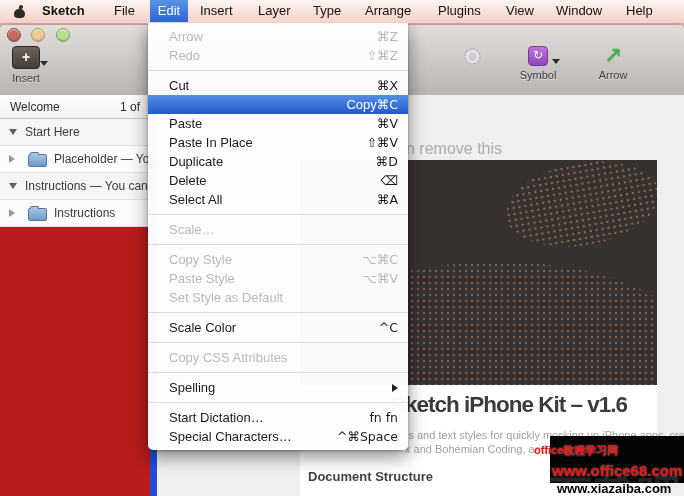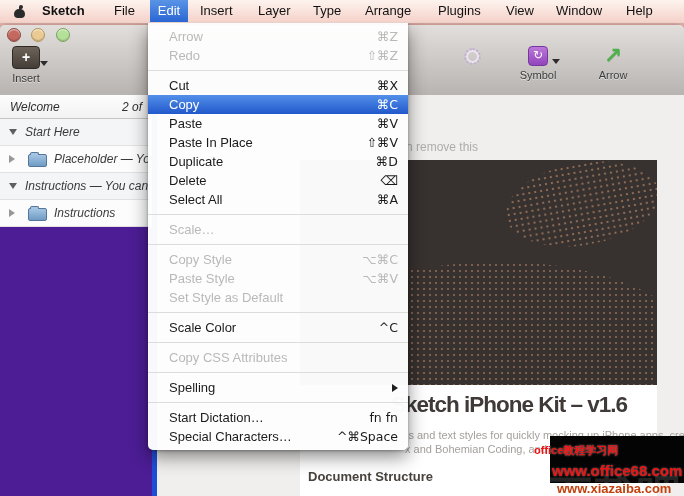--- a/index.html
+++ b/index.html
@@ -40,41 +40,41 @@
     border-top:5px solid #2c2c2c;position:absolute;}
   #cs-icon{width:13px;height:13px;border:2px dotted #c2b0d2;border-radius:50%;margin:2px auto 0;
     box-shadow:inset 0 0 0 2px #ece6f2;}
   #sym-icon{width:18px;height:18px;border-radius:4px;margin:0 auto;
     background:linear-gradient(#bb78da,#9244bc);border:1px solid #76389f;
     color:#fff;font-size:12px;line-height:17px;font-family:"DejaVu Sans",sans-serif;}
   #arrow-icon{font-size:22px;font-weight:bold;color:#4cb04c;line-height:20px;
     text-shadow:0 1px 0 rgba(0,90,0,.25);font-family:"DejaVu Sans",sans-serif;}
 
   
-  #sidebar{position:absolute;top:70px;left:0;width:157px;bottom:0;background:#4c1d95;
-    border-right:5px solid #1d4ed8;box-sizing:border-box;font-style:italic;}
+  #sidebar{position:absolute;top:70px;left:0;width:157px;bottom:0;background:#b91c1c;
+    border-right:7px solid #1d4ed8;box-sizing:border-box;}
   #side-header{height:23px;display:flex;justify-content:space-between;align-items:center;
     padding:0 10px;font-size:12px;color:#2e2e2e;border-bottom:1px solid #c6c6c6;
     background:linear-gradient(#fdfdfd,#f2f2f2);}
   .side-row{height:27px;display:flex;align-items:center;border-bottom:1px solid #e2e2e2;
     font-size:12px;color:#3a3a3a;padding-left:9px;box-sizing:border-box;white-space:nowrap;}
   .side-row.alt{background:#f4f5f6;align-items:center;}
   .side-row.plain{background:#fcfcfc;}
   .tri-down{width:0;height:0;border-left:4.5px solid transparent;border-right:4.5px solid transparent;
     border-top:6px solid #5e5e5e;margin-right:8px;flex:none;}
   .tri-right{width:0;height:0;border-top:4.5px solid transparent;border-bottom:4.5px solid transparent;
     border-left:6px solid #979797;margin-right:7px;flex:none;}
   .folder{width:17px;height:11px;background:linear-gradient(#a3c4e2,#6f9bc4);
     border:1px solid #56759b;border-radius:2px;position:relative;margin:2px 7px 0 6px;flex:none;}
   .folder::before{content:"";position:absolute;top:-3px;left:1px;width:7px;height:2px;
     background:#a3c4e2;border:1px solid #56759b;border-bottom:none;border-radius:2px 2px 0 0;}
 
   
   #canvas{position:absolute;top:70px;left:158px;right:0;bottom:0;background:#f0efee;overflow:hidden;}
-  #note-text{position:absolute;left:248px;top:45px;font-size:12px;color:#acacac;white-space:nowrap;}
+  #note-text{position:absolute;left:248px;top:45px;font-size:16px;color:#acacac;white-space:nowrap;}
   #artboard-dark{position:absolute;left:142px;top:65px;width:357px;height:225px;
     background:#37312f;overflow:hidden;}
   .dots-a{position:absolute;left:205px;top:3px;width:155px;height:82px;border-radius:50%;
     background:radial-gradient(rgba(206,152,116,.55) 1px,transparent 1.6px);
     background-size:6px 6px;transform:rotate(-10deg);}
   .dots-b{position:absolute;left:-35px;top:102px;width:430px;height:150px;
     border-radius:55% 45% 40% 40% / 70% 60% 25% 25%;
     background:radial-gradient(rgba(206,152,116,.45) 1px,transparent 1.6px);background-size:6px 6px;}
   #artboard-light{position:absolute;left:142px;top:290px;width:357px;height:111px;background:#ffffff;}
   #ab-title{position:absolute;left:233px;top:297px;font-size:22.5px;font-weight:bold;
@@ -87,32 +87,32 @@
 
   
   #wm-box{position:absolute;left:392px;top:341px;width:134px;height:47px;background:#040404;
     overflow:hidden;z-index:30;}
   #wm-bg-text{position:absolute;left:-3px;top:-9px;font-size:45px;font-weight:bold;color:#242424;
     white-space:nowrap;margin-top:40px;}
   #wm-red1{position:absolute;left:376px;top:348px;font-size:11px;font-weight:bold;color:#ee1313;
     z-index:31;white-space:nowrap;text-shadow:0 0 2px rgba(255,255,255,.6);}
   #wm-red2{position:absolute;left:394px;top:367px;font-size:15px;font-weight:bold;color:#ee1313;
     z-index:31;white-space:nowrap;text-shadow:0 0 2px rgba(255,255,255,.5);}
-  #wm-footer{position:absolute;left:399px;top:386px;font-size:13px;font-weight:bold;color:#c2410c;
+  #wm-footer{position:absolute;left:399px;top:386px;font-size:13px;font-weight:bold;color:#000000;
     z-index:31;white-space:nowrap;}
 
   
   #edit-menu{position:absolute;left:148px;top:23px;width:260px;box-sizing:border-box;
     background:rgba(253,253,253,.98);border-radius:0 0 5px 5px;padding:4px 0;z-index:40;
     box-shadow:0 7px 18px rgba(0,0,0,.45),0 1px 3px rgba(0,0,0,.3);}
   .menu-item{height:19px;line-height:19px;display:flex;justify-content:space-between;
     align-items:center;padding:0 10px 0 21px;font-size:13px;color:#1b1b1b;white-space:nowrap;}
   .menu-item .sc{font-family:"DejaVu Sans","Liberation Sans",sans-serif;font-size:12.5px;color:#1b1b1b;}
   .menu-item.disabled,.menu-item.disabled .sc{color:#b9b9b9;}
-  .menu-item.hl{background:linear-gradient(#5390e9,#2158cb);color:#fff;}
+  .menu-item.hl{background:linear-gradient(#5390e9,#2158cb);color:#fff;justify-content:flex-end;}
   .menu-item.hl .sc{color:#fff;}
   .menu-sep{height:1px;background:#dcdcdc;margin:5px 0;}
   .submenu-arrow{width:0;height:0;border-top:4.5px solid transparent;
     border-bottom:4.5px solid transparent;border-left:6px solid #1e1e1e;}
 </style>
 </head>
 <body>
 
 <div id="menubar">
   <span class="mb-item" style="left:14px"><span class="apple"></span></span>
@@ -143,21 +143,21 @@
     </div>
     <div class="tb-btn" style="left:588px;width:50px">
       <div id="arrow-icon">↗</div>
       <div class="tb-label">Arrow</div>
     </div>
   </div>
 
   <div id="sidebar">
     <div id="side-header">
       <span>Welcome</span>
-      <span>2 of</span>
+      <span>1 of</span>
     </div>
     <div id="side-rows">
         <div class="side-row alt">
           <span class="tri-down"></span>
           <span>Start Here</span>
         </div>
         <div class="side-row plain">
           <span class="tri-right"></span>
           <span class="folder"></span>
           <span>Placeholder — You..</span>

